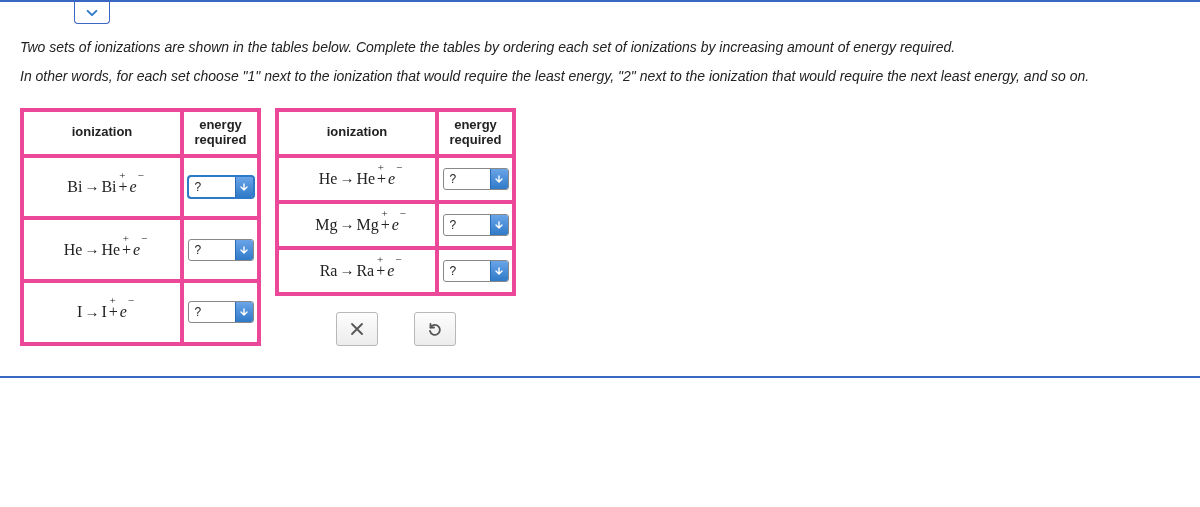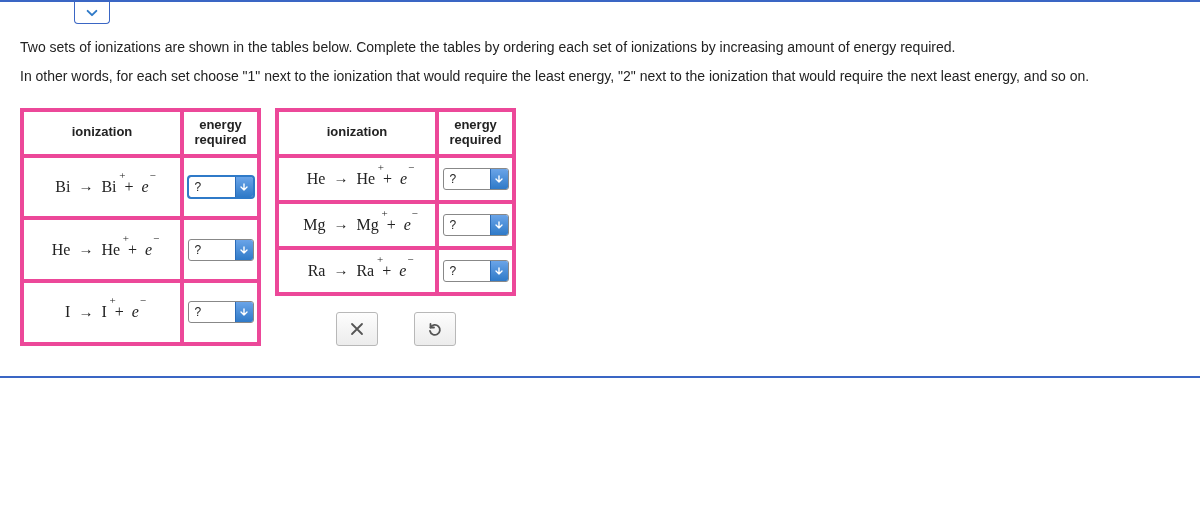--- a/index.html
+++ b/index.html
@@ -31,21 +31,21 @@
     display: flex;
     align-items: center;
     justify-content: center;
     cursor: pointer;
   }
   .topbar-tab svg { display: block; }
   .content {
     padding: 14px 20px 30px 20px;
     border-bottom: 2px solid #3a66c4;
   }
-  .instructions p { margin: 0 0 10px 0; line-height: 1.35; }
+  .instructions p { margin: 0 0 10px 0; line-height: 1.35; font-style: italic; }
   .tables-row {
     display: flex;
     gap: 14px;
     margin-top: 22px;
   }
   table.ion {
     border-collapse: collapse;
     border: 2px solid #555;
   }
   table.ion th, table.ion td {
@@ -67,21 +67,20 @@
     font-family: "Times New Roman", Times, serif;
     font-size: 16px;
   }
   td.energy-cell {
     height: 46px;
     padding: 0 10px;
   }
   .eq {
     display: inline-flex;
     align-items: center;
-    gap: 6px;
     white-space: nowrap;
   }
   .arrow { font-size: 15px; }
   .term { position: relative; display: inline-block; padding: 0 2px; }
   .sup {
     position: absolute;
     top: -9px;
     right: -7px;
     font-size: 11px;
   }

